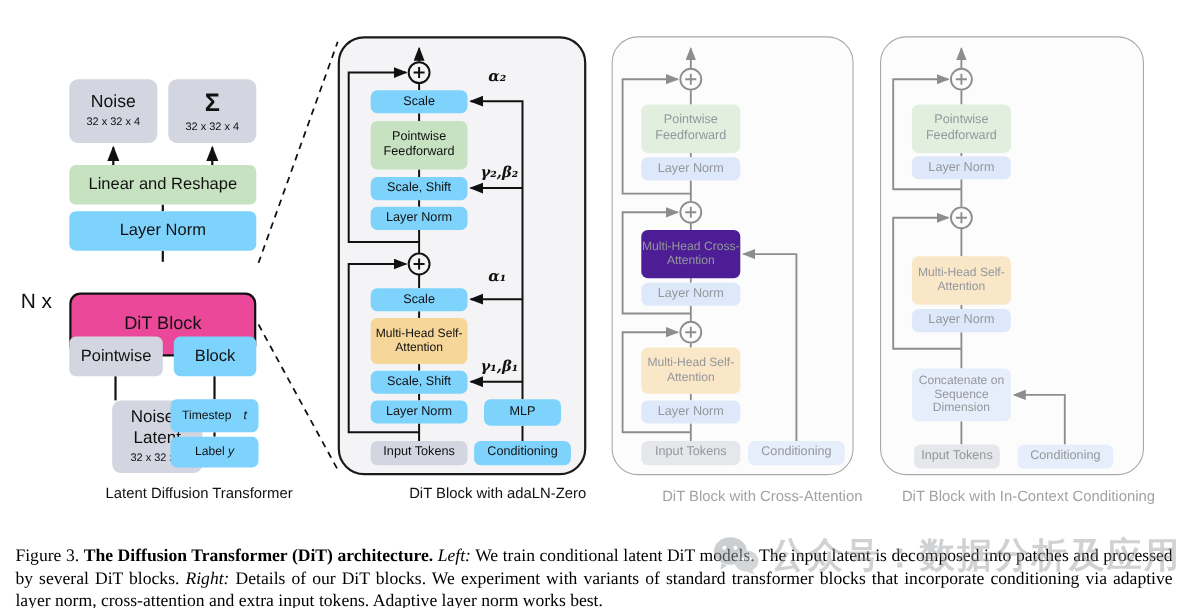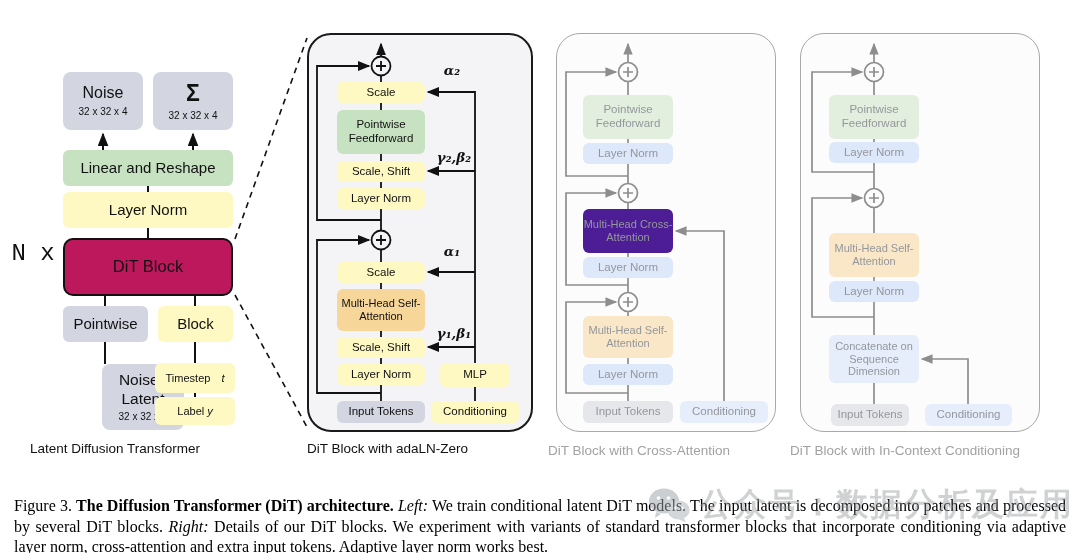--- a/index.html
+++ b/index.html
@@ -6,33 +6,33 @@
   #stage{position:relative;width:1080px;height:553px;background:#ffffff;overflow:hidden;
          font-family:"Liberation Sans",sans-serif;}
   svg{position:absolute;left:0;top:0;z-index:1;}
   .panel{position:absolute;border-radius:24px;z-index:0;box-sizing:border-box;}
   #adaln-panel{left:307px;top:33px;width:226px;height:399px;border:2px solid #1a1a1a;background:#f4f4f6;}
   #cross-panel{left:556px;top:33px;width:220px;height:399px;border:1.6px solid #a8a8a8;background:#fcfcfd;}
   #incontext-panel{left:800px;top:33px;width:240px;height:399px;border:1.6px solid #a8a8a8;background:#fcfcfd;}
   .box{position:absolute;z-index:2;display:flex;flex-direction:column;align-items:center;justify-content:center;
        text-align:center;box-sizing:border-box;color:#111;line-height:1.18;}
   .r6{border-radius:6px;} .r8{border-radius:8px;} .r10{border-radius:10px;}
-  .b-blue{background:#fef9c3;} .b-green{background:#c6e2c0;} .b-orange{background:#f7d69a;}
-  .b-gray{background:#d3d5e1;} .b-white{background:#be185d;border:2.2px solid #111;}
+  .b-blue{background:#7dd3fc;} .b-green{background:#c6e2c0;} .b-orange{background:#f7d69a;}
+  .b-gray{background:#d3d5e1;} .b-white{background:#ec4899;border:2.2px solid #111;margin-top:28px;}
   .f-blue{background:#dde8fa;color:#94979c;} .f-green{background:#e2efdf;color:#94979c;}
   .f-orange{background:#fae7c8;color:#94979c;} .f-pink{background:#4c1d95;color:#94979c;}
   .f-gray{background:#e6e7eb;color:#94979c;} .f-cond{background:#e7eefb;color:#94979c;}
   .fs15{font-size:15px;} .fs16{font-size:16px;} .fs11{font-size:11px;} .fs115{font-size:11.5px;}
   .dims{font-size:10px;margin-top:3px;color:#111;}
   .sigma{font-size:23px;font-weight:600;}
   .greek{position:absolute;z-index:2;font-family:"DejaVu Serif",serif;font-style:italic;font-weight:600;
          font-size:13.5px;color:#111;text-align:center;}
-  .diagram-caption{position:absolute;z-index:2;font-size:13.5px;text-align:left;color:#111;}
+  .diagram-caption{position:absolute;z-index:2;font-size:13.5px;text-align:right;color:#111;}
   .diagram-caption.gray{color:#a2a2a2;}
-  #n-times-label{position:absolute;left:10px;top:240px;width:46px;font-size:24px;color:#111;z-index:2;text-align:center;font-family:Liberation Mono, monospace;}
+  #n-times-label{position:absolute;left:10px;top:264px;width:46px;font-size:19px;color:#111;z-index:2;text-align:center;}
   #figure-caption{position:absolute;left:14px;top:480px;width:1052px;z-index:2;
       font-family:"Liberation Serif",serif;font-size:16px;line-height:20.5px;color:#000;text-align:justify;}
   #figure-caption b{font-weight:bold;} #figure-caption i{font-style:italic;}
   #wechat-watermark{position:absolute;left:648px;top:483px;z-index:3;display:flex;align-items:center;gap:10px;
       pointer-events:none;}
   #wechat-watermark .wm-text{font-size:32px;letter-spacing:2px;color:rgba(148,152,158,0.45);white-space:nowrap;
       font-weight:bold;}
   #csdn-watermark{position:absolute;left:898px;top:530px;width:170px;z-index:3;font-size:11.5px;
       color:rgba(201,157,157,0.95);text-align:right;pointer-events:none;}
   .it{font-style:italic;}

